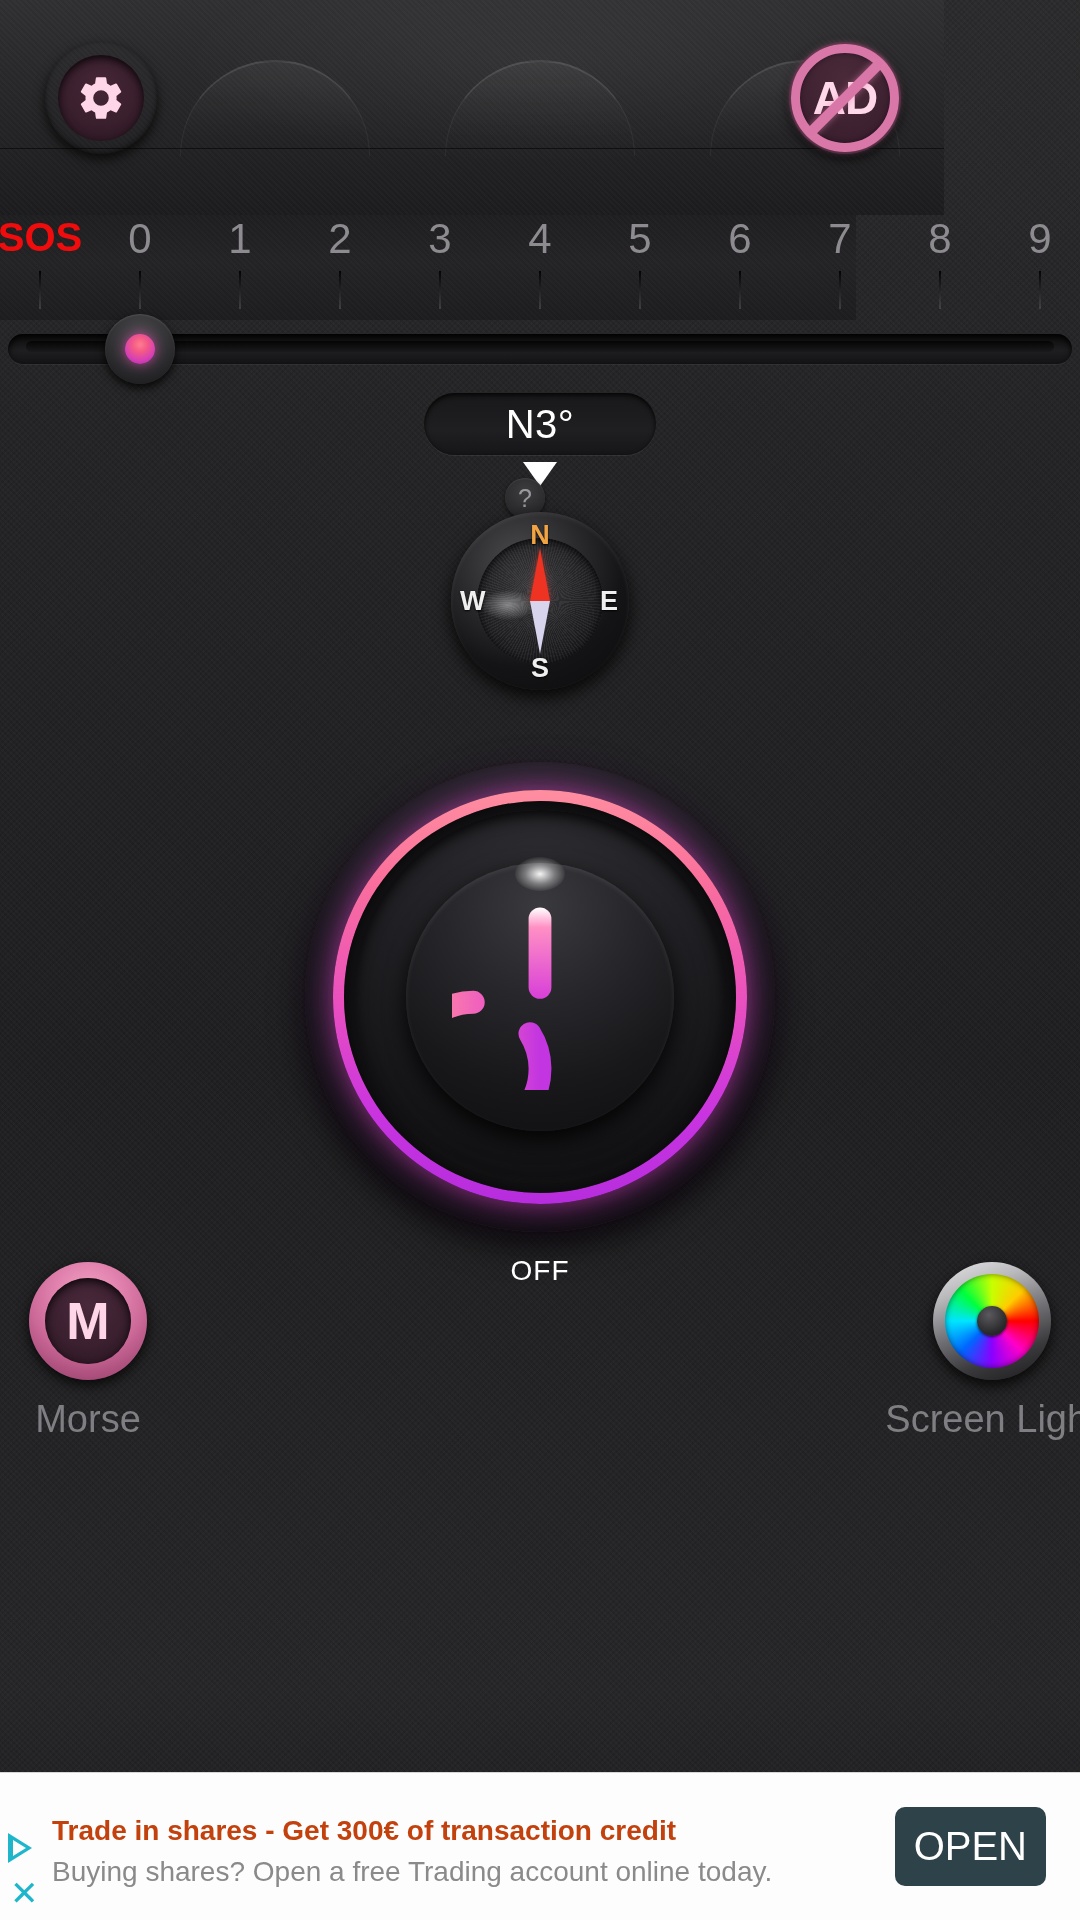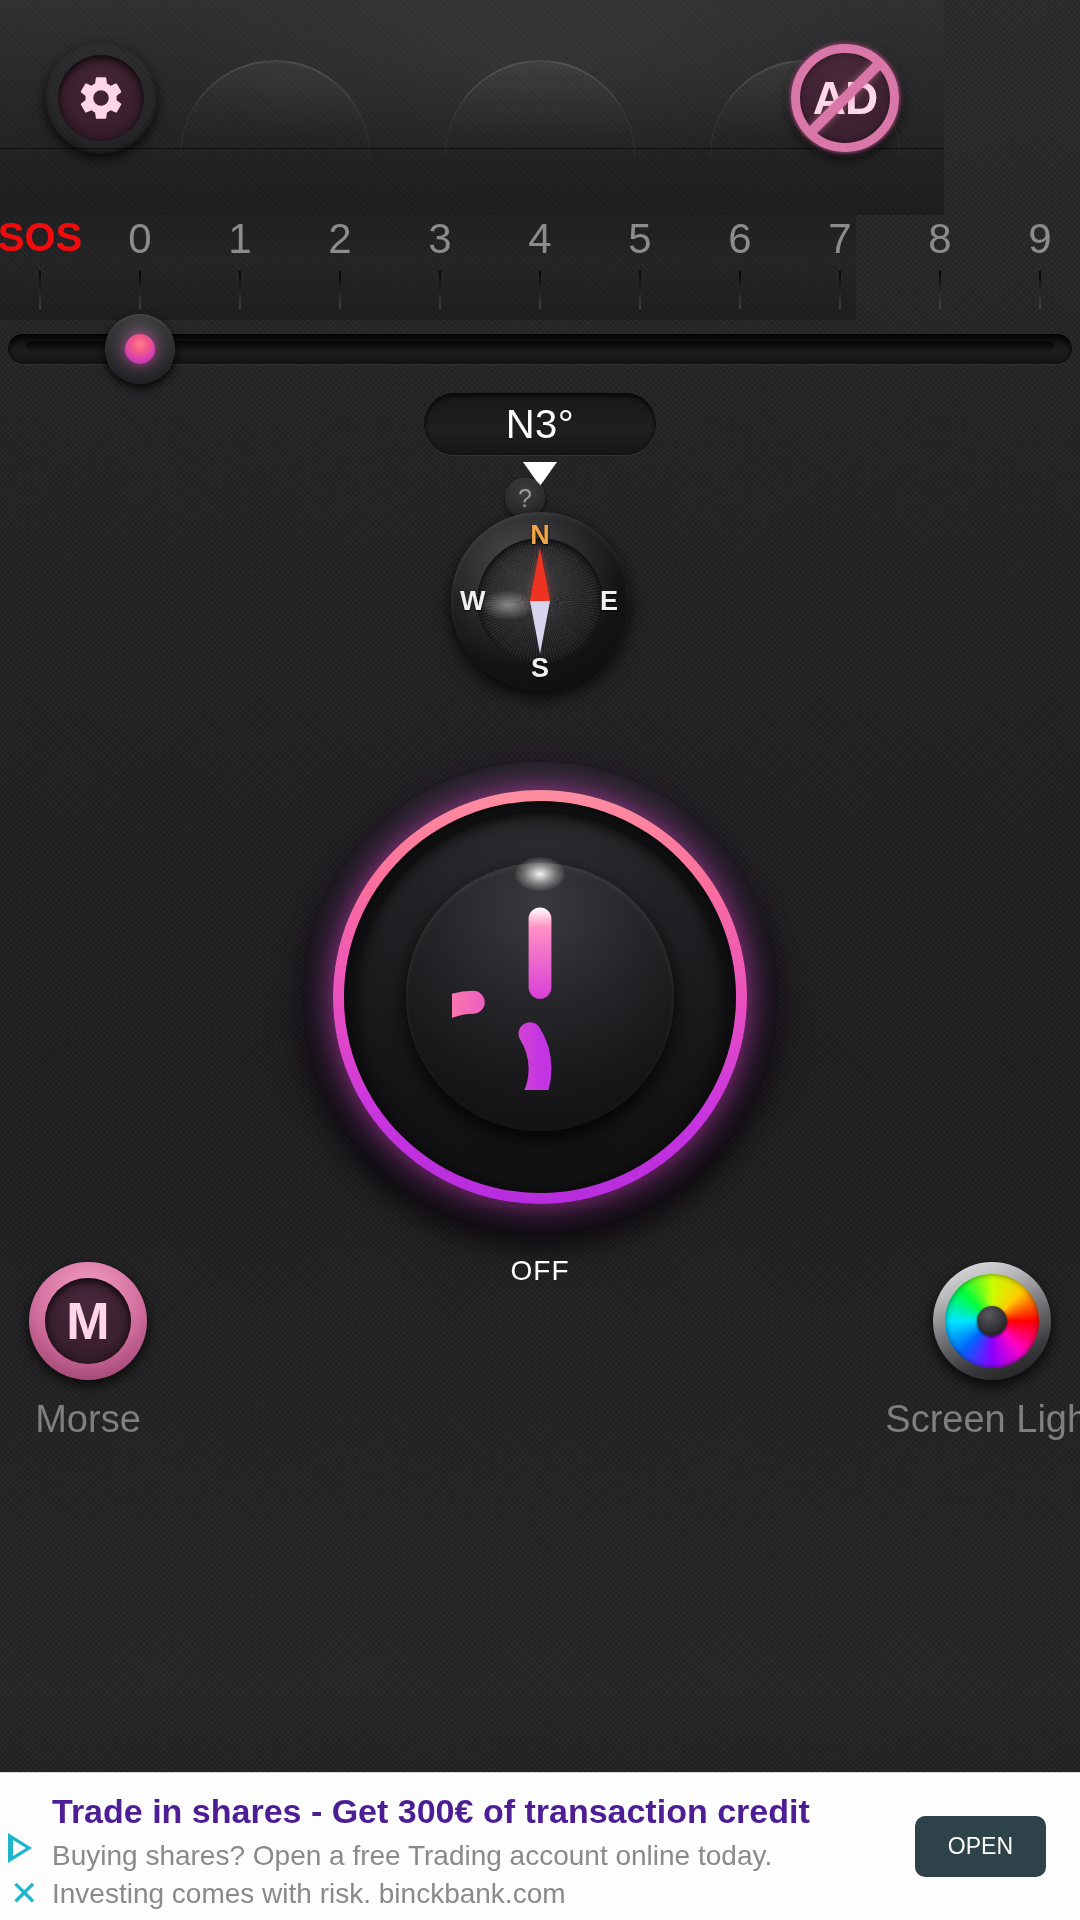--- a/index.html
+++ b/index.html
@@ -308,26 +308,26 @@
     position:absolute; left:13px; top:67px;
     width:0; height:0;
     border-top:8px solid transparent; border-bottom:8px solid transparent;
     border-left:13px solid #fdfdfd;
   }
   .ad-close {
     position:absolute; left:10px; top:103px;
     font-size:34px; color:#1fb6cc; line-height:1; font-weight:400; cursor:pointer;
   }
   .ad-body { flex:1; padding-right:14px; }
-  .ad-title { font-size:34px; font-weight:bold; color:#4c1d95; margin-bottom:9px;margin-top:15px; }
+  .ad-title { font-size:28px; font-weight:bold; color:#c2410c; margin-bottom:9px;margin-top:15px; }
   .ad-line { font-size:28px; color:#8a8a8a; margin-bottom:6px; }
   .ad-open {
     flex:0 0 auto; margin-right:34px;
     background:#2e4249; color:#fff;
-    font-size:23px; padding:17px 33px; border-radius:10px;
+    font-size:40px; padding:17px 19px; border-radius:10px;
     cursor:pointer; white-space:nowrap;
   }
 </style>
 </head>
 <body>
 
 <div id="app">
 
   <div class="header">
     <div class="arc a1"></div>
@@ -452,18 +452,17 @@
 
   <div class="ad-banner">
     <div class="ad-markers">
       <div class="ad-play"></div>
       <div class="ad-play-inner"></div>
       <div class="ad-close">✕</div>
     </div>
     <div class="ad-body">
       <div class="ad-title">Trade in shares - Get 300€ of transaction credit</div>
       <div class="ad-line">Buying shares? Open a free Trading account online today.</div>
-      <div class="ad-line">Investing comes with risk. binckbank.com</div>
     </div>
     <div class="ad-open">OPEN</div>
   </div>
 
 </div>
 
 </body></html>

